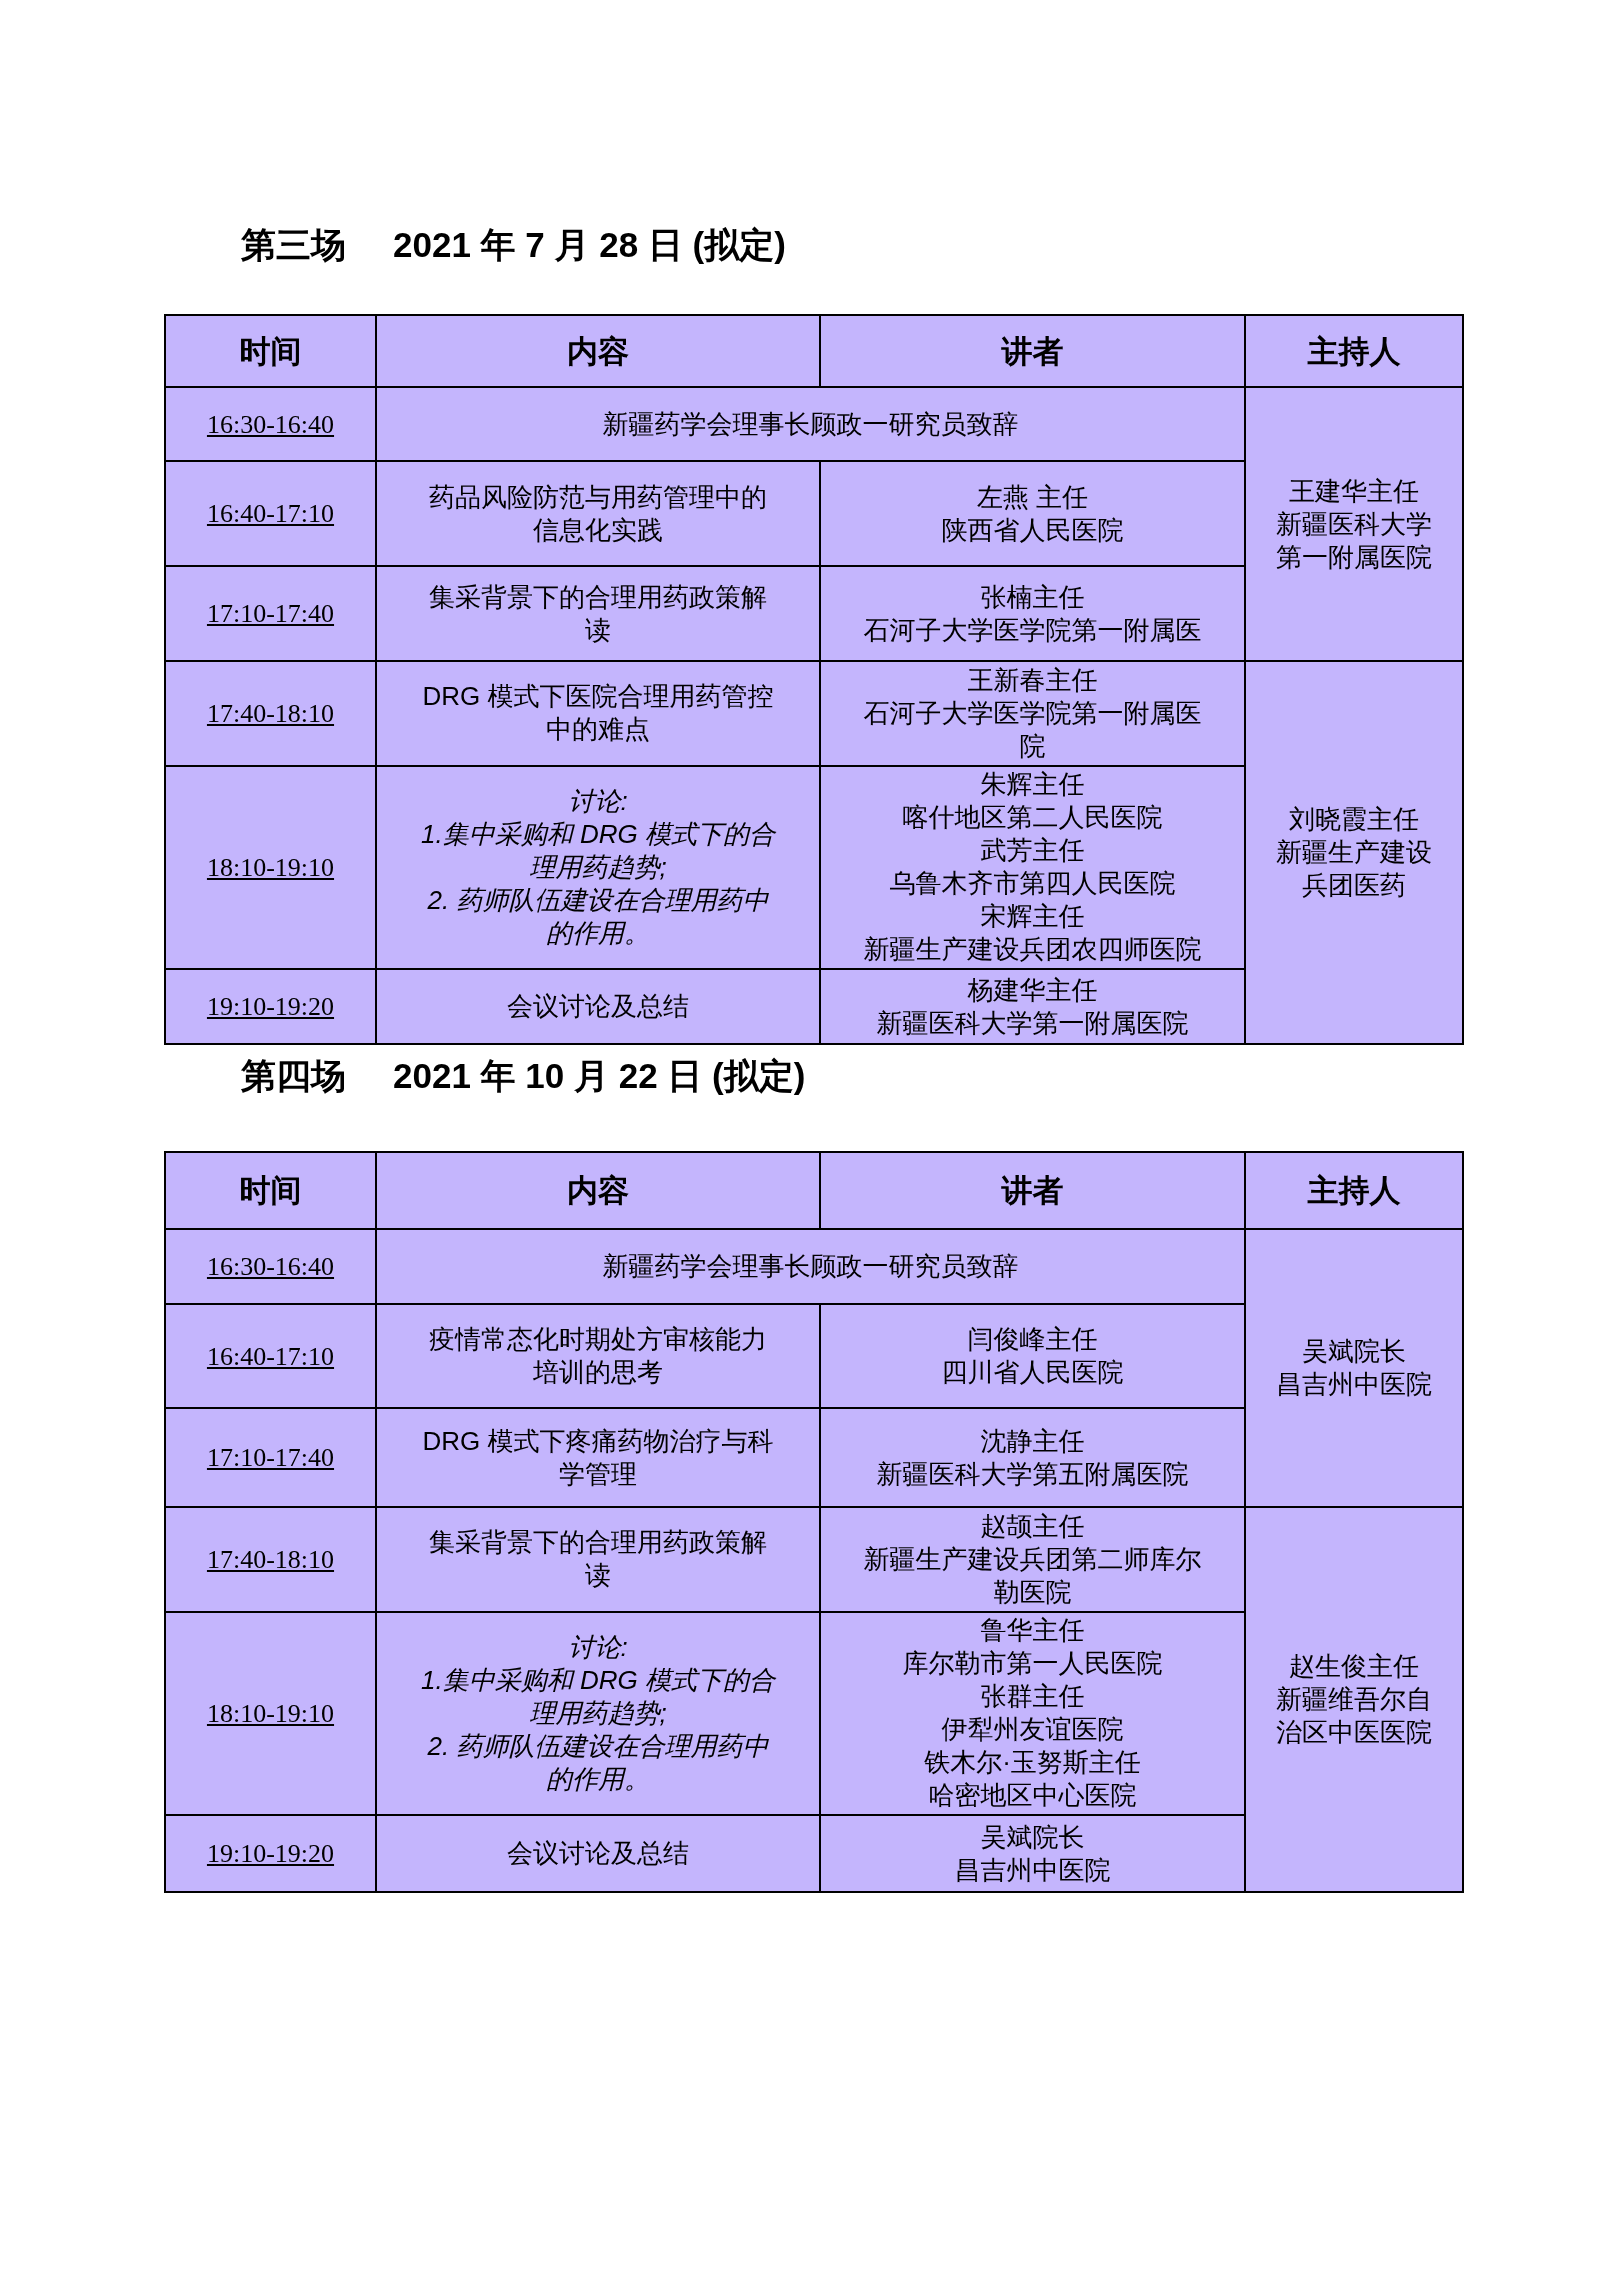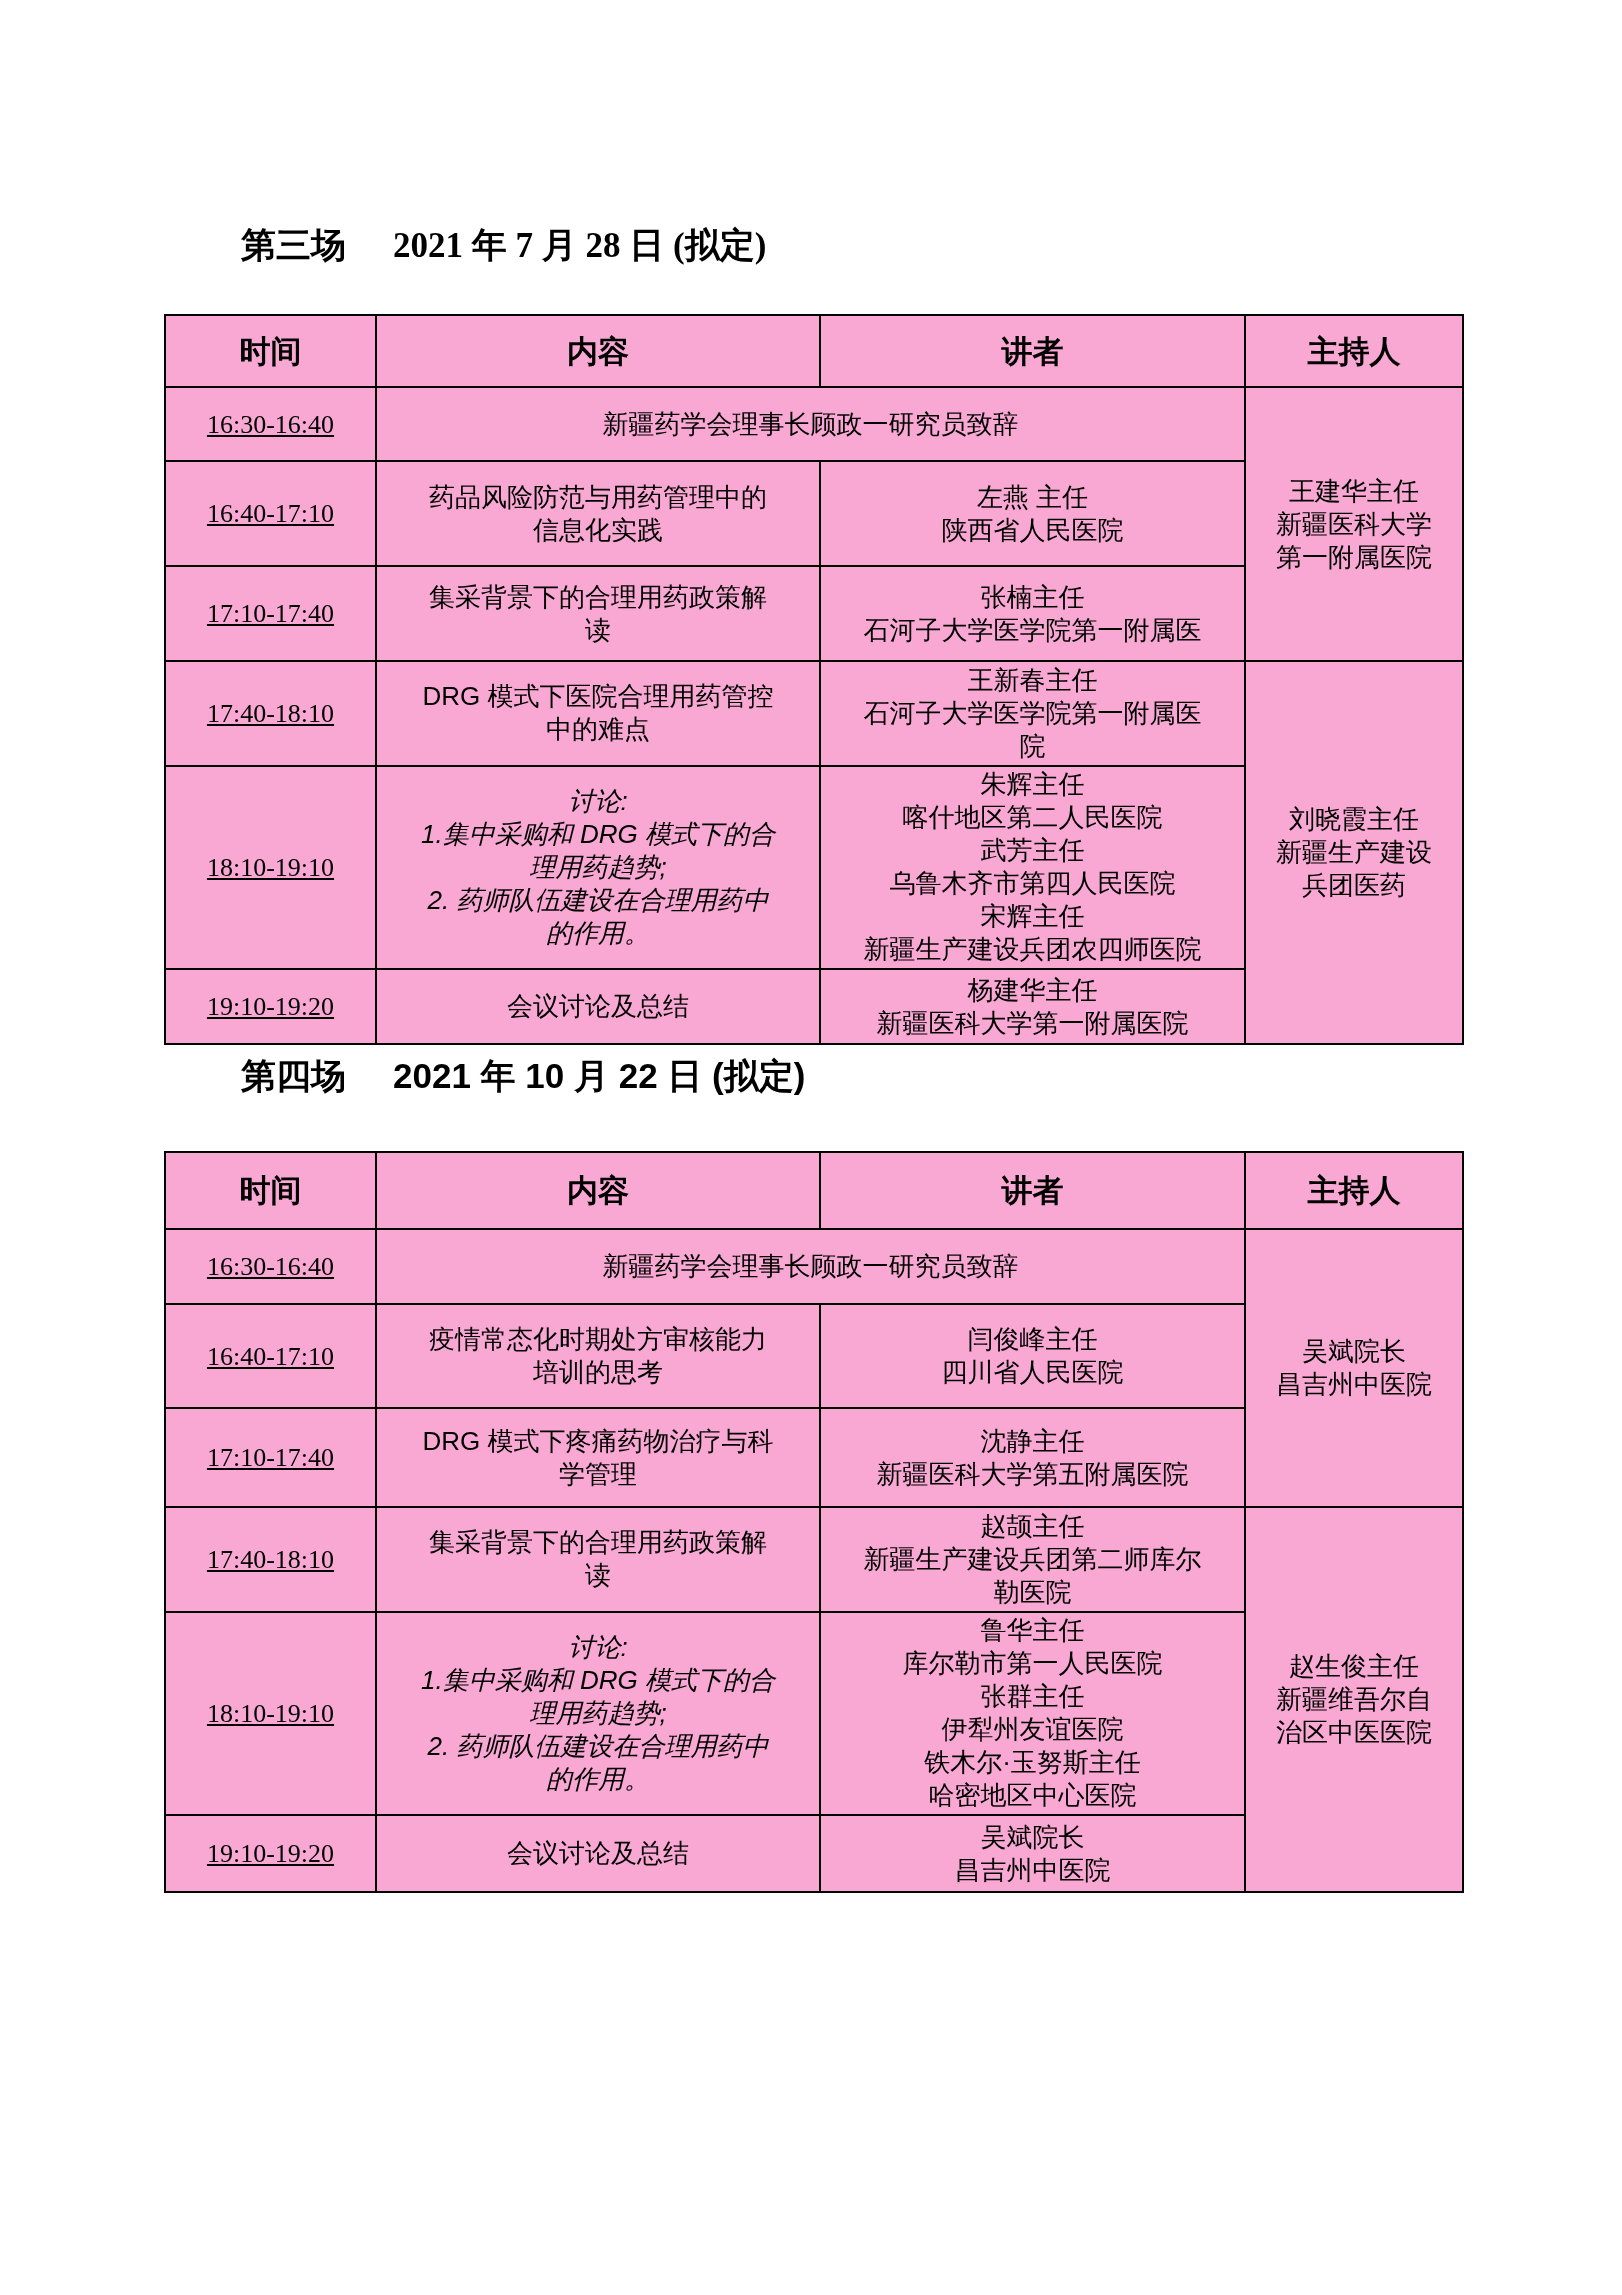--- a/index.html
+++ b/index.html
@@ -15,29 +15,29 @@
   }
   .session-title{
     position:absolute;
     left:241px;
     font-size:35px;
     font-weight:bold;
     white-space:nowrap;
     color:#000;
   }
   .session-title .t-label{margin-right:47px;}
-  #title-1{top:222px;font-family:Liberation Serif, serif;}
+  #title-1{top:222px;}
   #title-2{top:1053px;}
   table.schedule{
     position:absolute;
     left:164px;
     width:1297px;
     border-collapse:collapse;
     table-layout:fixed;
-    background:#f9a8d4;
+    background:#c4b5fd;
   }
   #table-1{top:314px;}
   #table-2{top:1151px;}
   table.schedule th, table.schedule td{
     border:2.7px solid #000;
     text-align:center;
     vertical-align:middle;
     padding:1.8px 3.6px;
     font-size:26px;
     line-height:33px;

